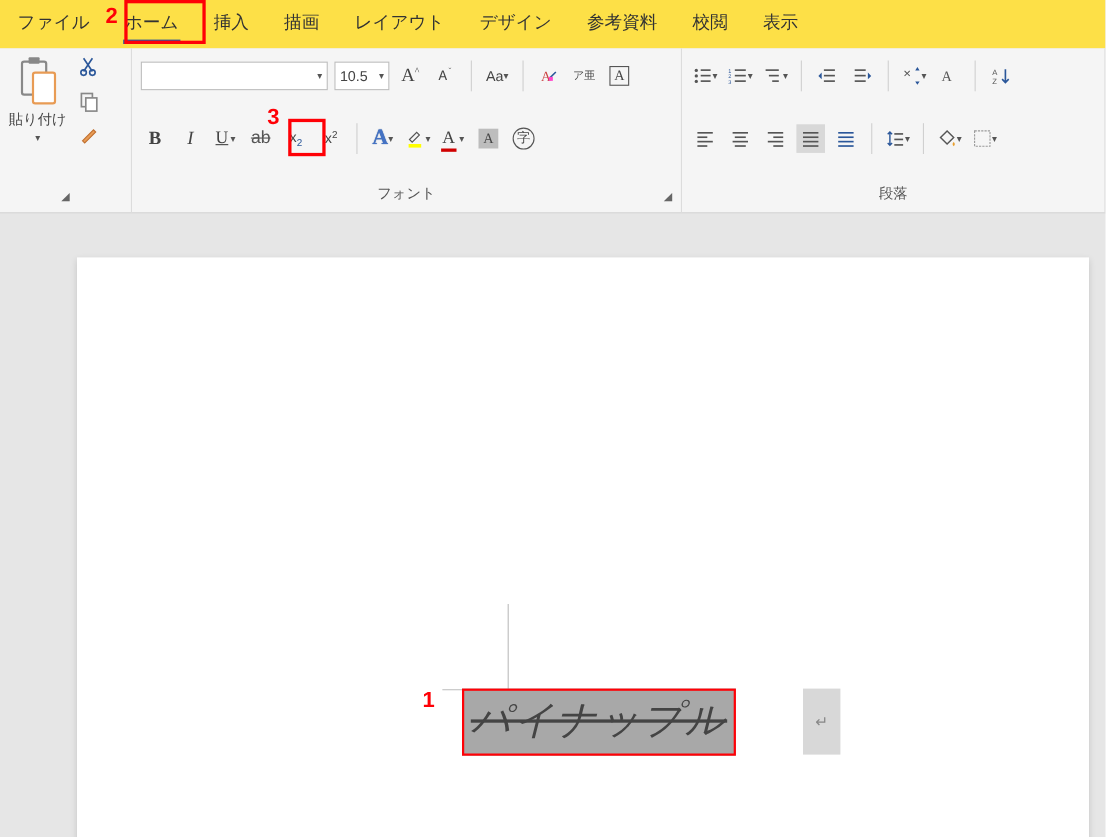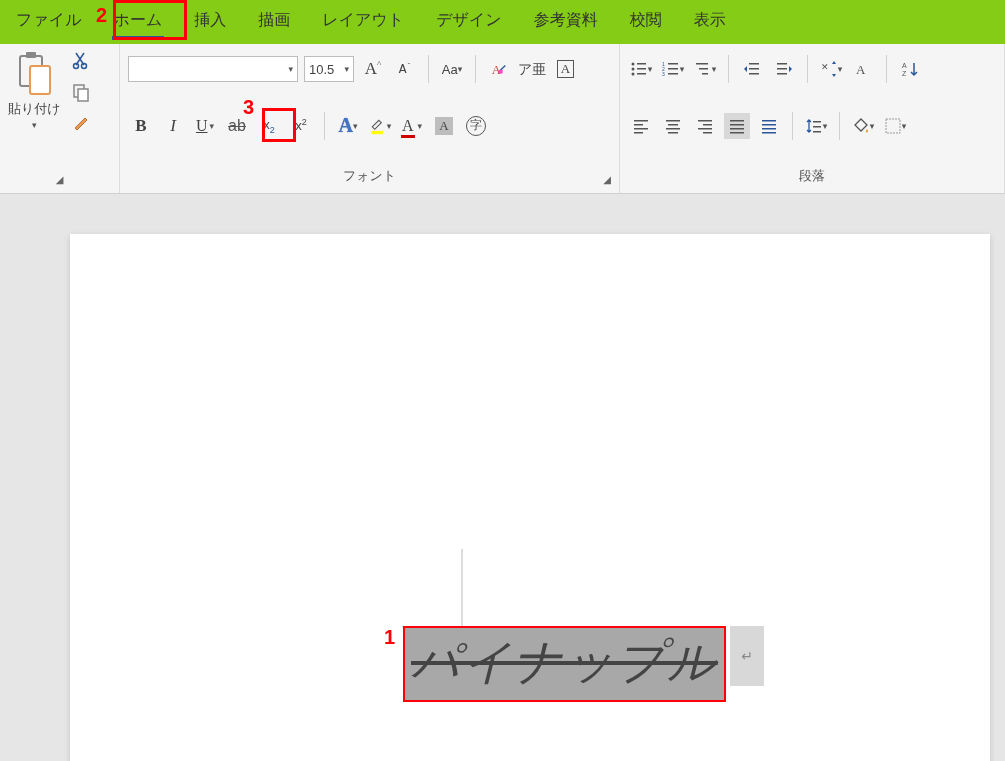--- a/index.html
+++ b/index.html
@@ -1,18 +1,18 @@
 <!DOCTYPE html>
 <html><head>
 <meta charset="utf-8">
 <style>
 * { box-sizing: border-box; margin: 0; padding: 0; }
 body { font-family: "Yu Gothic UI", "Meiryo", sans-serif; background: #e6e6e6; width: 1005px; height: 761px; overflow: hidden; font-size: 13px; color: #444; }
 
-.menubar { display: flex; background: #84cc16; height: 44px; align-items: stretch; }
+.menubar { display: flex; background: #fde047; height: 44px; align-items: stretch; }
 .menubar .tab { padding: 10px 16px 0 16px; font-size: 16px; cursor: pointer; position: relative; color: #333; }
 .menubar .tab.active .underline { position: absolute; left: 14px; right: 14px; bottom: 4px; height: 4px; background: #2b579a; }
 
 .ribbon { display: flex; background: #f5f5f5; border-bottom: 1px solid #d0d0d0; height: 150px; }
 .group { display: flex; flex-direction: column; justify-content: space-between; padding: 6px 8px 2px 8px; border-right: 1px solid #dcdcdc; position: relative; }
 .group-label { text-align: center; font-size: 13px; color: #555; padding: 4px 0 6px 0; display: flex; align-items: center; justify-content: center; gap: 6px; }
 .launcher { font-size: 10px; color: #666; }
 
 .clip-top { display: flex; gap: 10px; align-items: flex-start; }
 .paste-big { display: flex; flex-direction: column; align-items: center; gap: 2px; }
@@ -28,21 +28,21 @@
 
 .btn { min-width: 26px; height: 26px; display: flex; align-items: center; justify-content: center; cursor: pointer; position: relative; }
 .btn svg { width: 18px; height: 18px; }
 .sep { width: 1px; height: 28px; background: #d0d0d0; margin: 0 4px; }
 
 .para-group { flex: 0 0 auto; }
 
 .doc-area { padding-top: 40px; padding-left: 70px; }
 .page { width: 920px; height: 560px; background: #fff; box-shadow: 0 2px 6px rgba(0,0,0,0.15); position: relative; }
 
-.text-sel { position: absolute; left: 333px; top: 392px; background: #a8a8a8; border: 2px solid #ff0006; padding: 2px 6px 6px 6px; font-size: 48px; font-family: "Yu Mincho", serif; font-style: italic; text-decoration: line-through; letter-spacing: 2px; }
+.text-sel { position: absolute; left: 350px; top: 392px; background: #a8a8a8; border: 2px solid #ff0006; padding: 2px 6px 6px 6px; font-size: 36px; font-family: "Yu Mincho", serif; font-style: italic; text-decoration: line-through; letter-spacing: 2px; }
 .para-mark { position: absolute; left: 660px; top: 392px; width: 34px; height: 60px; background: #d8d8d8; display:flex; align-items:center; justify-content:center; font-size:14px; color:#888;}
 .cursor-marks { position: absolute; left: 332px; top: 315px; }
 
 .callout-2 { position: absolute; border: 3px solid #ff0006; left: 113px; top: 0px; width: 74px; height: 40px; pointer-events: none; }
 .callout-2-num { position: absolute; left: 96px; top: 4px; color: #ff0006; font-weight: bold; font-size: 20px; }
 .callout-3 { position: absolute; border: 3px solid #ff0006; left: 262px; top: 108px; width: 34px; height: 34px; pointer-events: none; }
 .callout-3-num { position: absolute; left: 243px; top: 96px; color: #ff0006; font-weight: bold; font-size: 20px; }
 .callout-1-num { position: absolute; left: 384px; top: 626px; color: #ff0006; font-weight: bold; font-size: 20px; }
 
 .bold { font-weight: bold; font-family: serif; font-size: 17px; }
@@ -141,21 +141,21 @@
         </div>
       <div class="sep"></div>
       <div class="btn">
         <svg viewBox="0 0 20 20">
             <text x="2" y="15" font-size="14" font-family="serif" fill="#c44">A</text>
             <path d="M11 12 L17 6" stroke="#2b579a" stroke-width="1.5"></path>
             <rect x="10" y="11" width="4" height="4" fill="#f4c"></rect>
           </svg>
       </div>
       <div class="btn">
-          <span style="font-size:14px;line-height:9px">ア亜</span>
+          <span style="font-size:10px;line-height:9px">ア亜</span>
         </div>
       <div class="btn">
           <span style="border:1.5px solid #555;padding:0 3px;font-family:serif">A</span>
         </div>
     </div>
     <div class="row">
       <div class="btn">
           <span class="bold">B</span>
         </div>
       <div class="btn">

